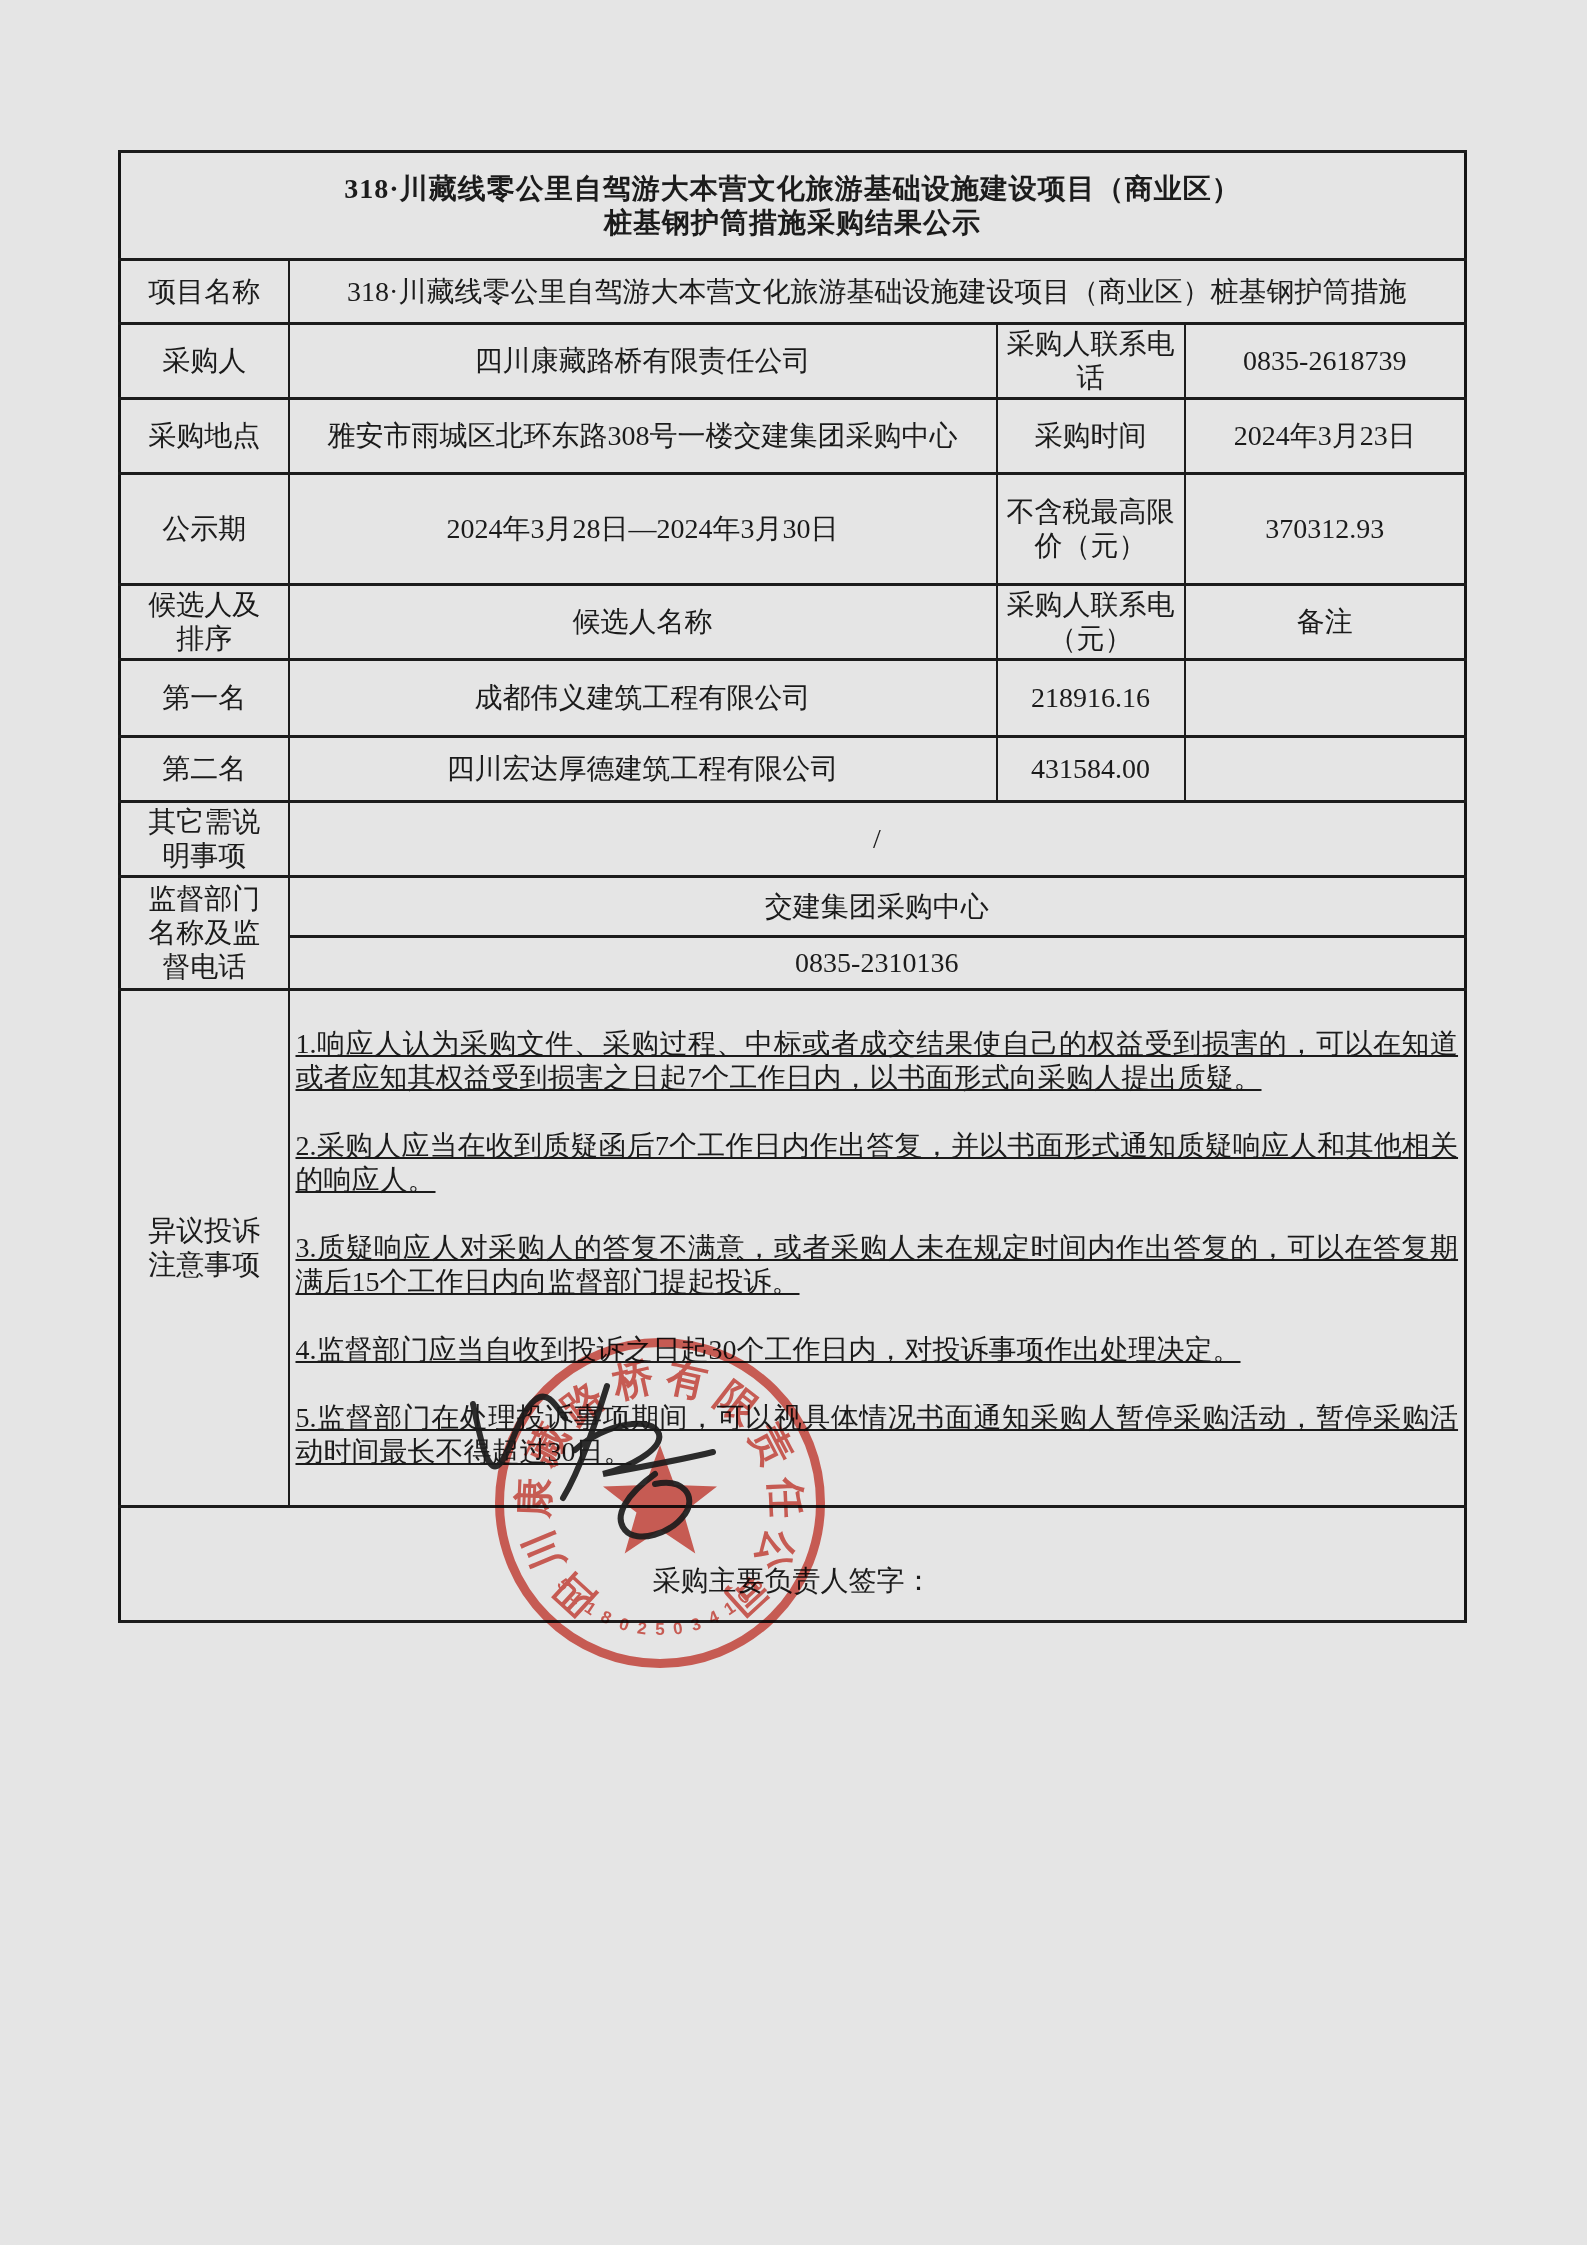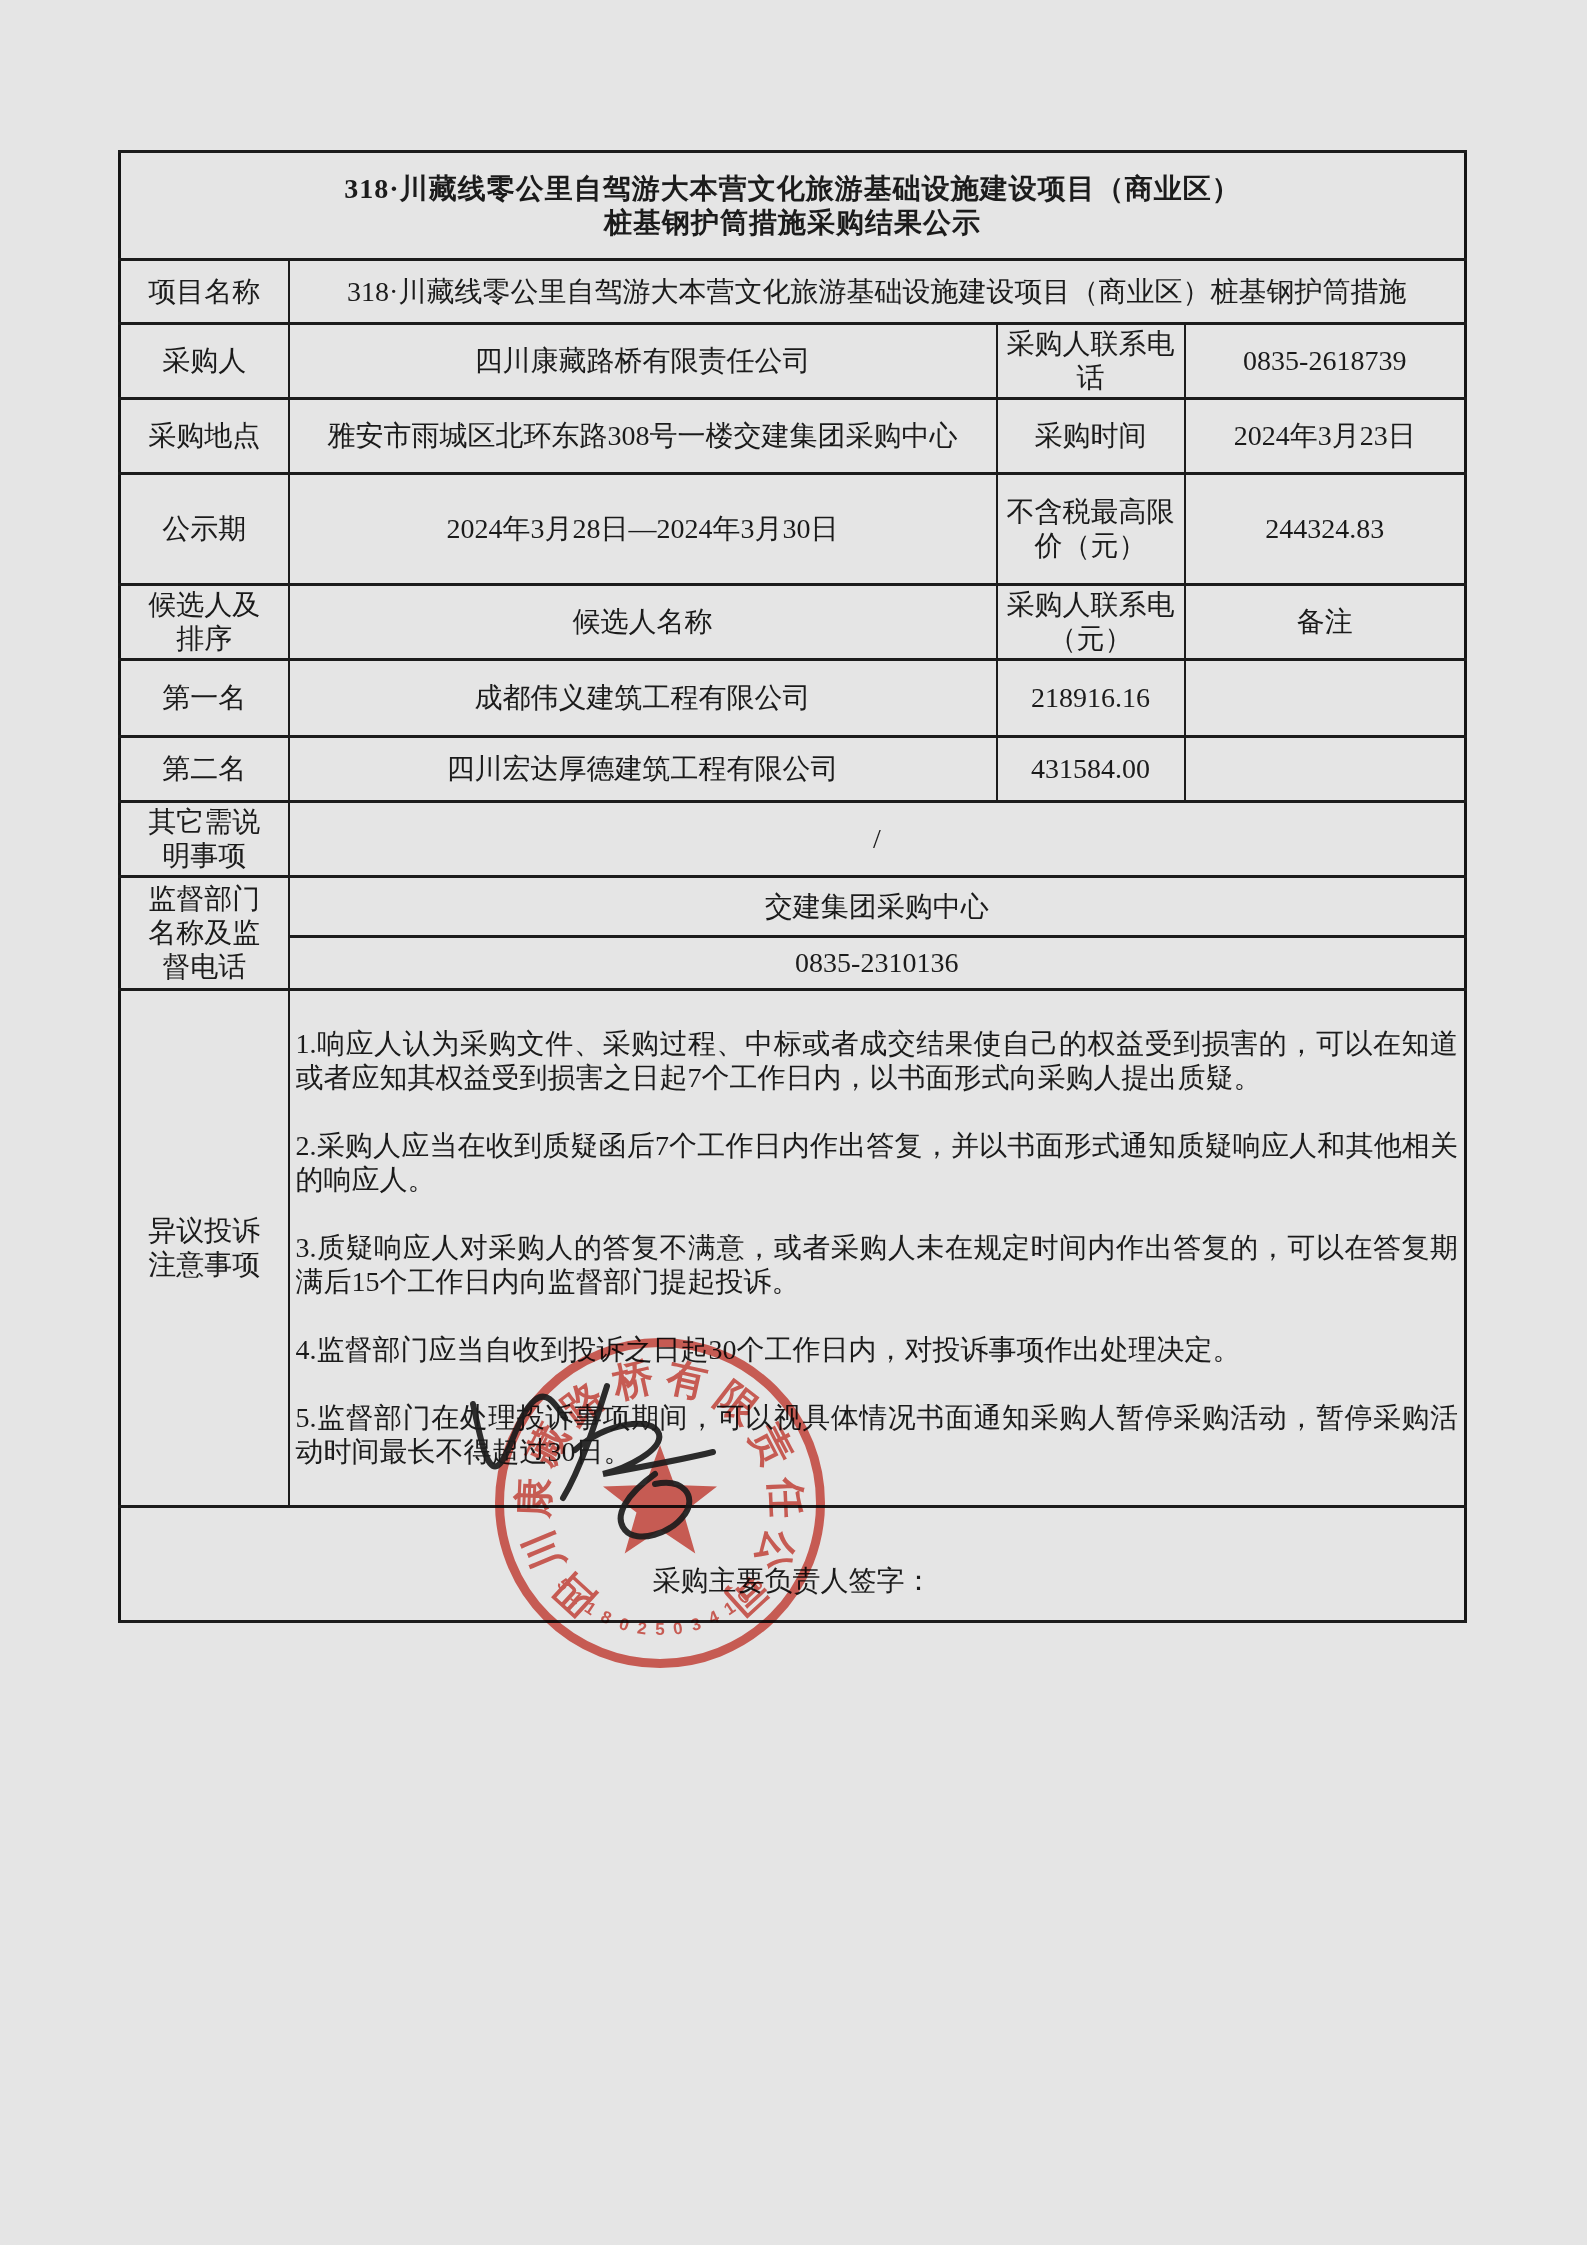--- a/index.html
+++ b/index.html
@@ -21,21 +21,21 @@
     white-space:pre-line;
     overflow:hidden;
   }
   td.title-cell{
     font-weight:bold;font-size:37px;line-height:53px;letter-spacing:1px;
     padding:4px 10px;
   }
   td.tl{text-align:left;padding-left:6px;margin-left:16px;}
   td.law{
     text-align:left;font-size:29px;line-height:43px;
-    padding:8px 10px 8px 8px;vertical-align:middle;
+    padding:8px 10px 8px 8px;vertical-align:middle;text-decoration:underline;
   }
   td.sig-cell{
     text-align:left;font-size:32px;padding-left:24px;
   }
   .law-line{margin:0;text-align:justify;}
   
   .stamp{
     position:absolute;left:495px;top:1338px;width:330px;height:330px;
     mix-blend-mode:multiply;opacity:.88;z-index:3;pointer-events:none;
   }
@@ -90,21 +90,21 @@
       <td class="tl">雅安市雨城区北环东路308号一楼交建集团采购中心</td>
       <td>采购时间</td>
       <td>2024年3月23日</td>
     </tr>
 
     <tr style="height:111px">
       <td>公示期</td>
       <td>2024年3月28日—2024年3月30日</td>
       <td>不含税最高限
 价（元）</td>
-      <td>244324.83</td>
+      <td>370312.93</td>
     </tr>
 
     <tr style="height:75px">
       <td>候选人及
 排序</td>
       <td>候选人名称</td>
       <td>采购人联系电
 （元）</td>
       <td>备注</td>
     </tr>

